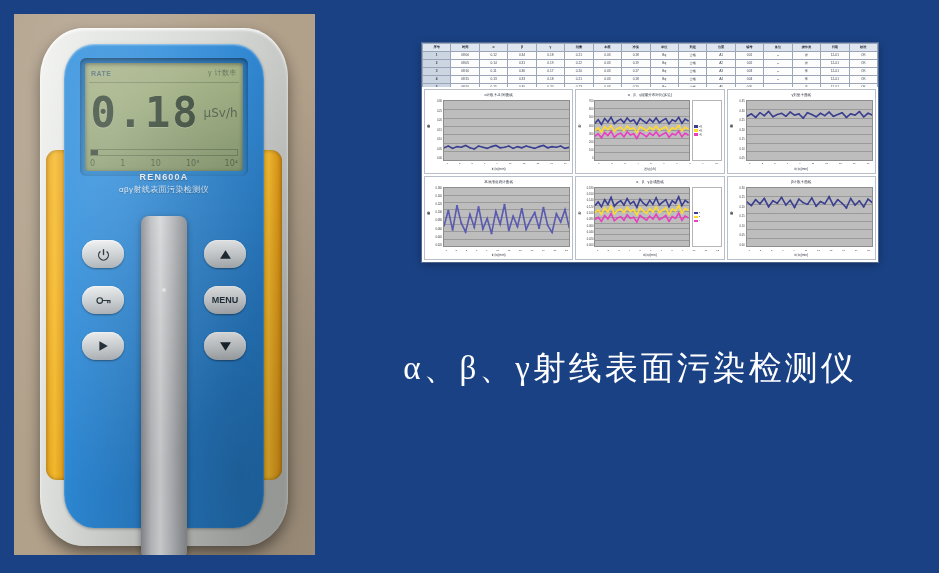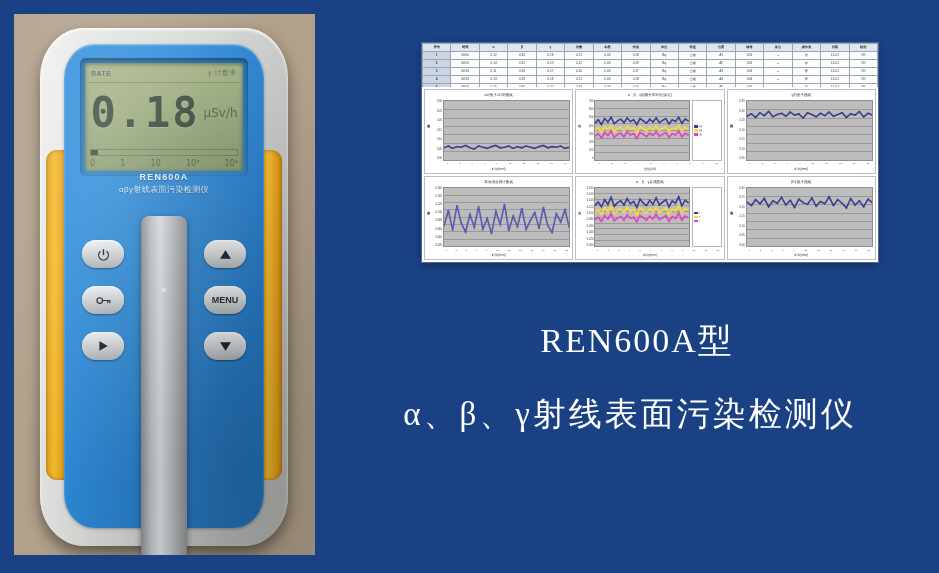--- a/index.html
+++ b/index.html
@@ -981,17 +981,16 @@
             <span>17</span>
             <span>19</span>
             <span>21</span>
           </div>
           <div class="p-xlab">时间(min)</div>
         </div>
       </div>
   </div>
 
   <div class="titles">
-    <div class="title-1">REN600A型</div>
     <div class="title-2">α、β、γ射线表面污染检测仪</div>
   </div>
 
 </div>
 
 </body></html>

